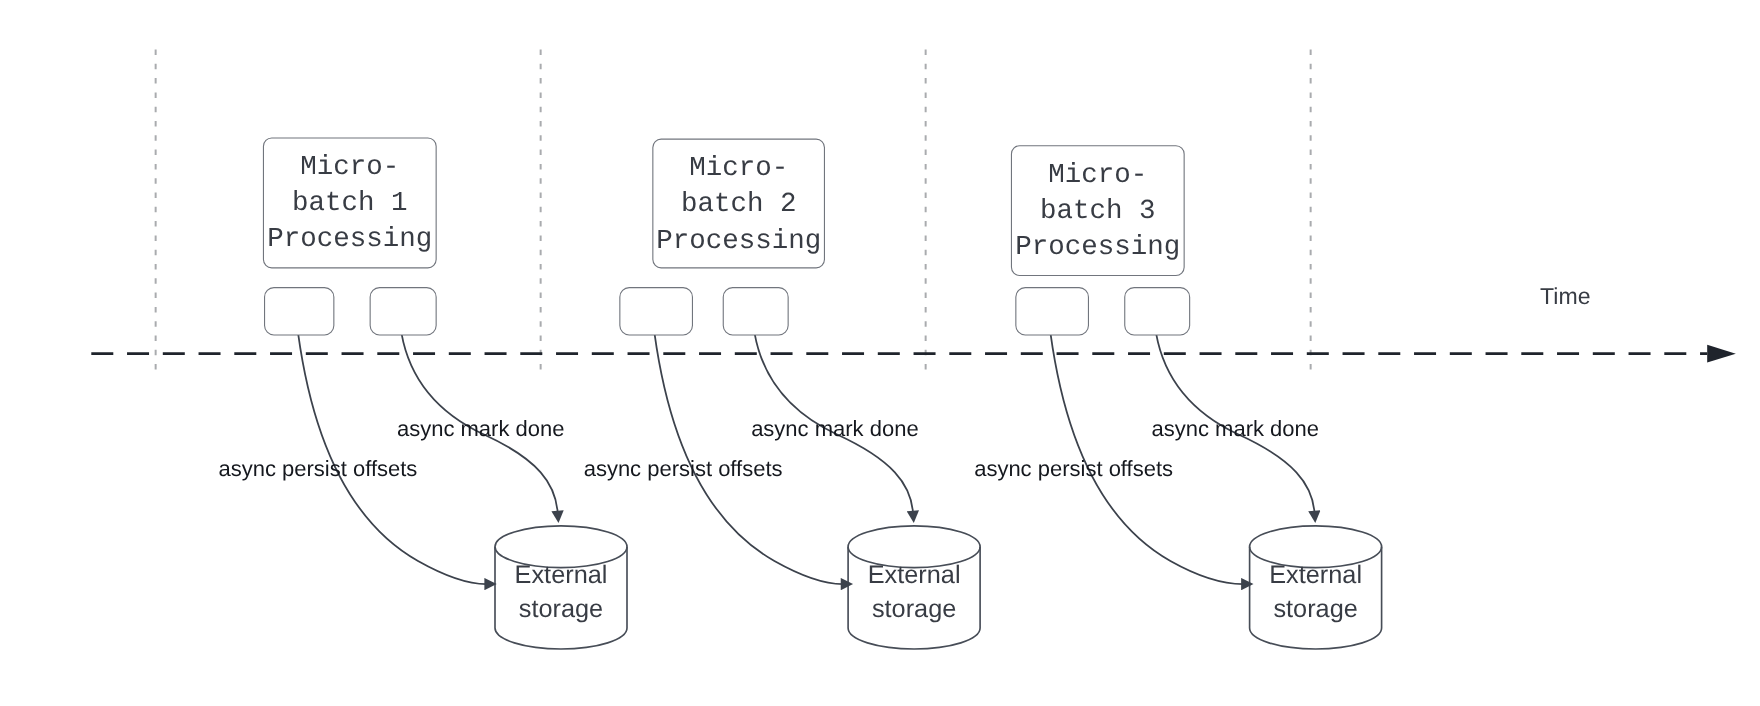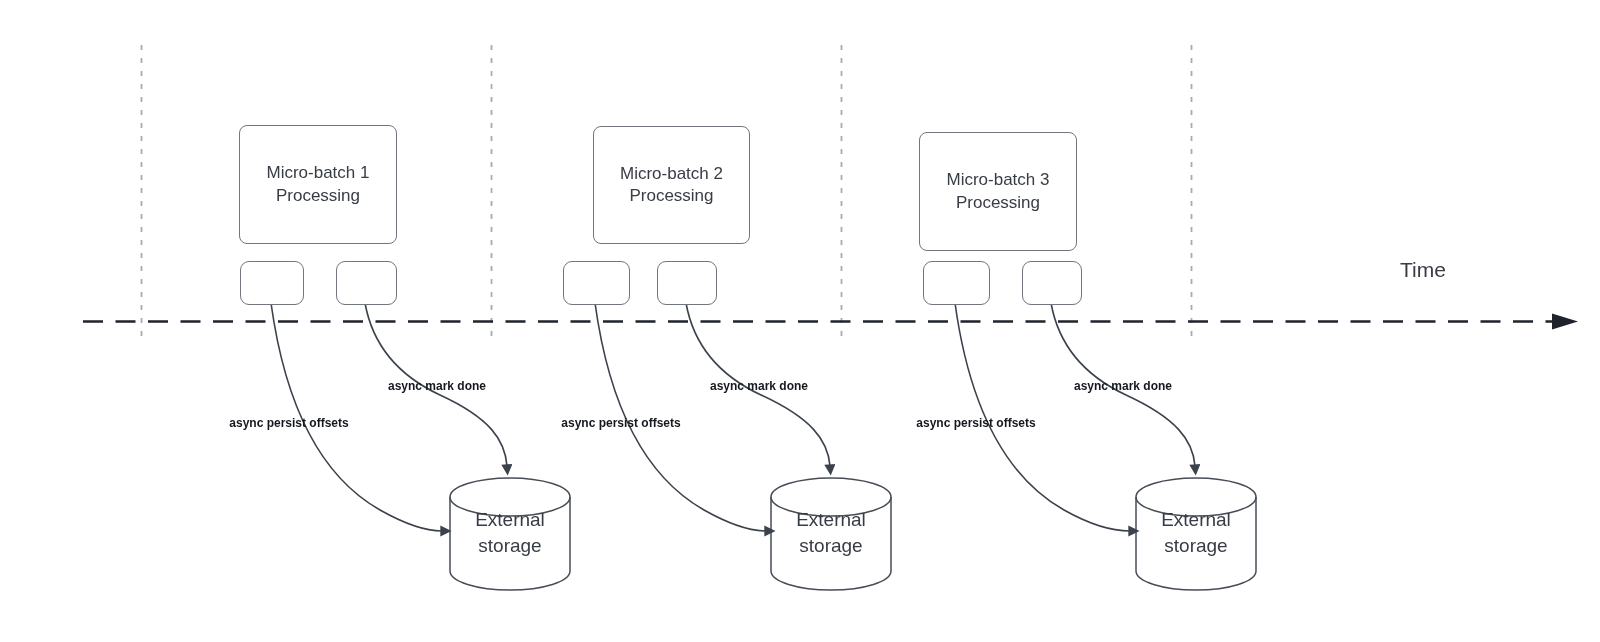--- a/index.html
+++ b/index.html
@@ -12,26 +12,26 @@
   #underlay{position:absolute;left:0;top:0;width:1600px;height:642px;}
   .divider{stroke:var(--divider);stroke-width:1.8;stroke-dasharray:5 8;fill:none;}
   .axis{stroke:var(--axis);stroke-width:2.4;stroke-dasharray:20 12.5;fill:none;}
   .axis-head{fill:var(--axis);stroke:none;}
   .curve{stroke:var(--arrow);stroke-width:1.6;fill:none;}
   .arrowhead{fill:var(--arrow);}
   .cyl{fill:#ffffff;stroke:var(--cylinder-border);stroke-width:1.5;}
   .cyl-rim{fill:none;stroke:var(--cylinder-border);stroke-width:1.5;}
   .proc-box{position:absolute;border:1.5px solid var(--shape-border);border-radius:8px;
             background:#fff;display:flex;align-items:center;justify-content:center;
-            text-align:center;font-size:17px;line-height:1.32;color:var(--shape-text);}
+            text-align:center;font-size:25px;line-height:1.32;color:var(--shape-text);font-family:Liberation Mono, monospace;}
   .proc-box span{white-space:pre-line;}
   .mini{position:absolute;border:1.5px solid var(--shape-border);border-radius:9px;background:#fff;}
-  .lbl{position:absolute;transform:translateX(-50%);font-size:12px;font-weight:bold;
+  .lbl{position:absolute;transform:translateX(-50%);font-size:20px;font-weight:normal;
        color:var(--label-text);white-space:nowrap;}
-  .cyl-text{position:absolute;width:140px;text-align:center;font-size:19px;line-height:1.35;
+  .cyl-text{position:absolute;width:140px;text-align:center;font-size:23px;line-height:1.35;
             color:var(--shape-text);white-space:pre-line;}
   .time-lbl{position:absolute;left:1400px;top:258px;font-size:21px;color:var(--shape-text);}
 </style>
 </head>
 <body>
 
 <div id="stage">
 
   <svg id="underlay" viewBox="0 0 1600 642" xmlns="http://www.w3.org/2000/svg">
     <defs>

